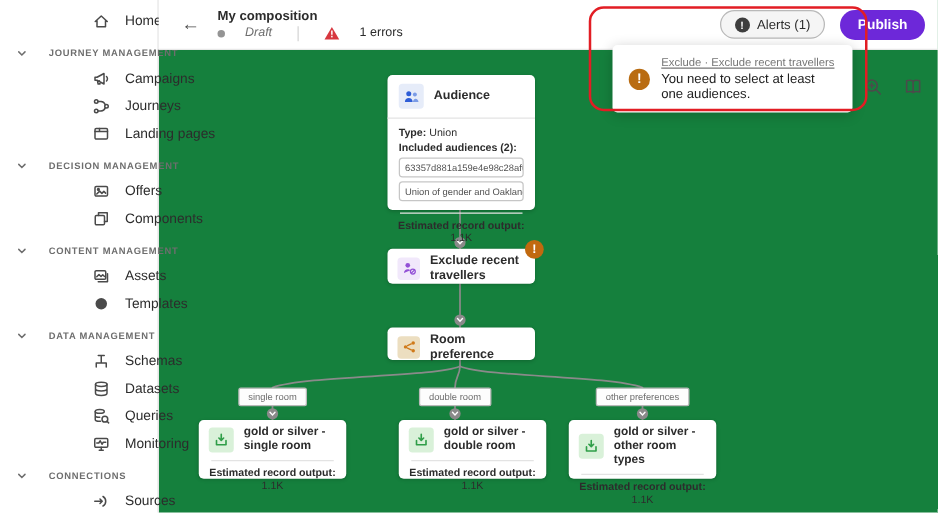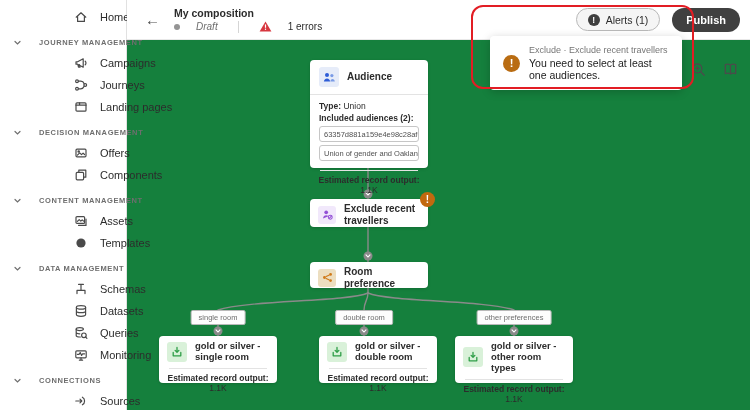--- a/index.html
+++ b/index.html
@@ -28,21 +28,21 @@
   .status-dot { width:6px; height:6px; border-radius:50%; background:#949494; }
   .status-draft { font-style:italic; color:#6e6e6e; }
   .vsep { width:1px; height:12px; background:#d5d5d5; margin:0 4px; }
   .err-tri { width:13px; height:11px; }
   .top-actions { margin-left:auto; display:flex; align-items:center; gap:12px; padding-right:10px; }
   .alerts-btn { display:flex; align-items:center; gap:6px; height:23px; padding:0 11px;
                 border:1px solid #b9b9b9; border-radius:13px; background:#f5f5f5;
                 font-size:10.5px; color:#2c2c2c; cursor:pointer; }
   .alert-ico-dark { width:12px; height:12px; border-radius:50%; background:#3e3e3e; color:#fff;
                     font-size:8.5px; font-weight:bold; display:flex; align-items:center; justify-content:center; }
-  .publish-btn { height:24px; padding:0 14px; border:none; border-radius:13px; background:#404040;
+  .publish-btn { height:24px; padding:0 14px; border:none; border-radius:13px; background:#6d28d9;
                  color:#fff; font-size:11px; font-weight:bold; cursor:pointer; }
 
   
   .canvas { position:absolute; left:127px; top:40px; width:623px; height:370px; background:#15803d; }
   .edges { position:absolute; left:0; top:0; pointer-events:none; }
 
   .canvas-toolbar { position:absolute; top:22px; right:12px; display:flex; gap:17px; align-items:center; z-index:2; }
   .tool-ico { width:15px; height:15px; color:#4b4b4b; cursor:pointer; }
 
   .node { position:absolute; background:#fff; border-radius:4px;
@@ -71,21 +71,21 @@
                 font-size:7.5px; color:#6e6e6e; white-space:nowrap; }
 
   
   .alert-popup { position:absolute; left:490px; top:36px; width:192px; min-height:50px;
                  background:#fff; border-radius:4px; box-shadow:0 2px 10px rgba(0,0,0,.2);
                  display:flex; align-items:center; gap:9px; padding:9px 10px; z-index:40; cursor:pointer; }
   .alert-ico-orange { width:17px; height:17px; border-radius:50%; background:#b96c12; color:#fff;
                       font-size:11px; font-weight:bold; display:flex; align-items:center;
                       justify-content:center; flex:none; margin-left:3px; }
   .alert-texts { display:flex; flex-direction:column; gap:2px; }
-  .alert-title { font-size:9px; color:#767676; }
+  .alert-title { font-size:9px; color:#767676;text-decoration:underline; }
   .alert-msg { font-size:10.5px; color:#222; }
 
   .red-box { position:absolute; left:471px; top:5px; width:223px; height:84px;
              border:2.5px solid #e21d24; border-radius:12px; z-index:50; pointer-events:none; }
 </style>
 </head>
 <body>
 
 <div class="sidebar">
   <div class="nav-item">

